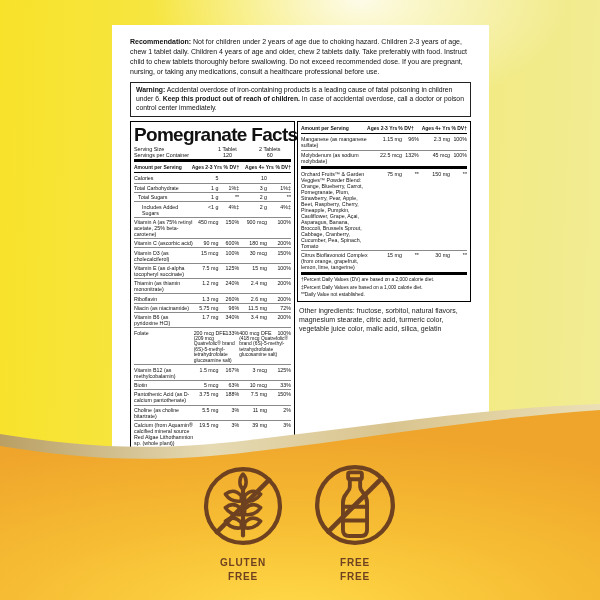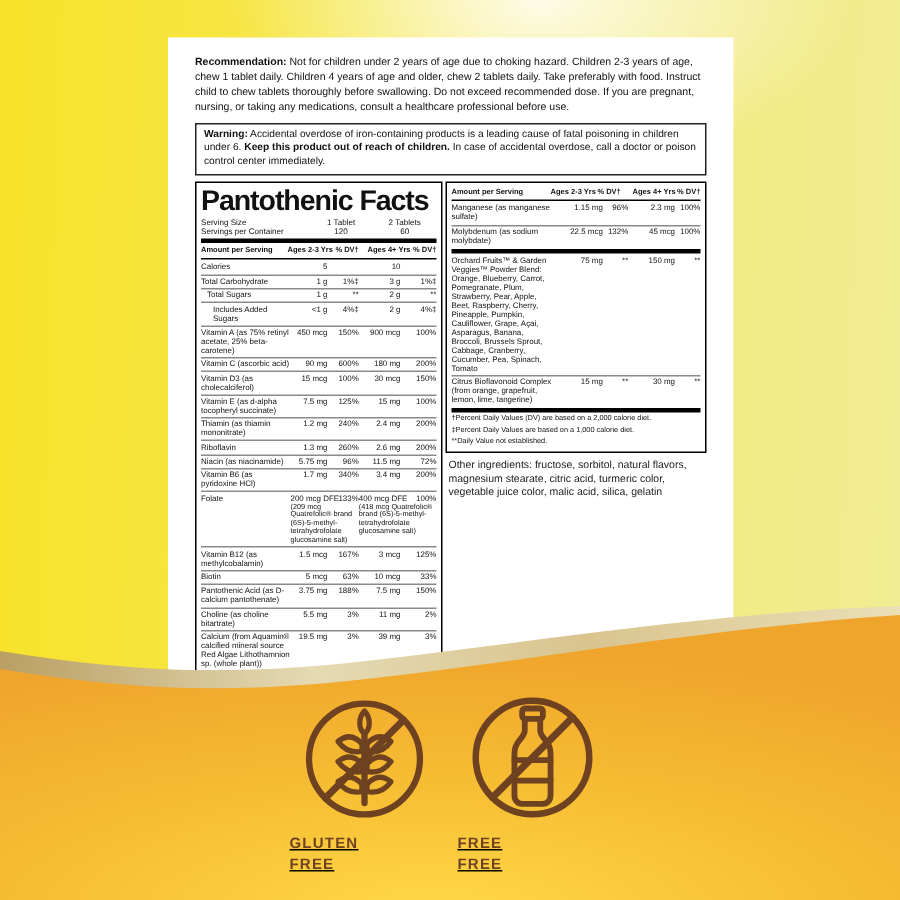--- a/index.html
+++ b/index.html
@@ -41,36 +41,36 @@
   .row .note{grid-column:2 / span 2; font-size:4.9px; color:#111;}
   .row .note.n2{grid-column:4 / span 2;}
   .row.ind1 .name{padding-left:4px;}
   .row.ind2 .name{padding-left:8px;}
   .rp .row{grid-template-columns:42% 20% 9% 20% 9%;}
   .rp .hdr{grid-template-columns:36% 22% 10% 22% 10%;}
   .fns{font-size:4.9px; line-height:1.25; padding-top:1px;}
   .fns p{margin:0 0 1px 0;}
   .other{font-size:7px; line-height:1.3; margin:4px 0 0 2px; color:#222; width:168px;}
   .wave{position:absolute; left:0; top:400px; width:600px; height:200px; z-index:2;}
-  .badge{position:absolute; z-index:3; text-align:left;text-decoration:underline;}
+  .badge{position:absolute; z-index:3; text-align:center;}
   .badge .txt{font-weight:bold; font-size:10px; letter-spacing:0.8px; color:#6E4220; line-height:1.35; margin-top:8px;}
   .badge svg{display:block; margin:0 auto;}
 </style>
 </head>
 <body>
 
 <div class="label">
   <p class="rec"><b>Recommendation:</b> <span>Not for children under 2 years of age due to choking hazard. Children 2-3 years of age, chew 1 tablet daily. Children 4 years of age and older, chew 2 tablets daily. Take preferably with food. Instruct child to chew tablets thoroughly before swallowing. Do not exceed recommended dose. If you are pregnant, nursing, or taking any medications, consult a healthcare professional before use.</span></p>
 
   <div class="warnbox"><b>Warning:</b> <span>Accidental overdose of iron-containing products is a leading cause of fatal poisoning in children under 6.</span> <b>Keep this product out of reach of children.</b> <span>In case of accidental overdose, call a doctor or poison control center immediately.</span></div>
 
   <div class="cols">
 
     <div class="panel left">
-      <div class="sf-title">Pantothenic Facts</div>
+      <div class="sf-title">Pomegranate Facts</div>
       <div class="serv">
 
           <div class="srow">
             <span>Serving Size</span>
             <span class="c">1 Tablet</span>
             <span class="c">2 Tablets</span>
           </div>
 
           <div class="srow">
             <span>Servings per Container</span>

